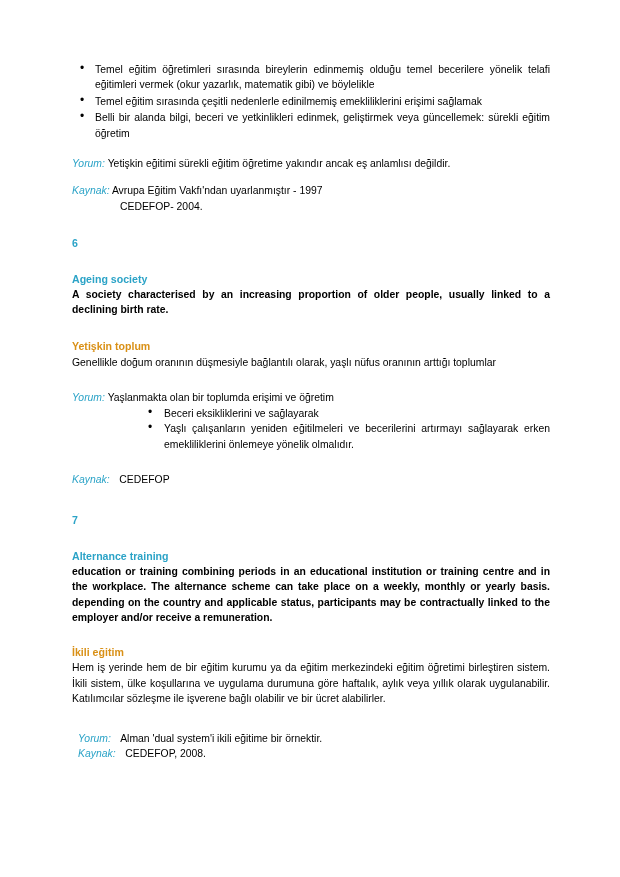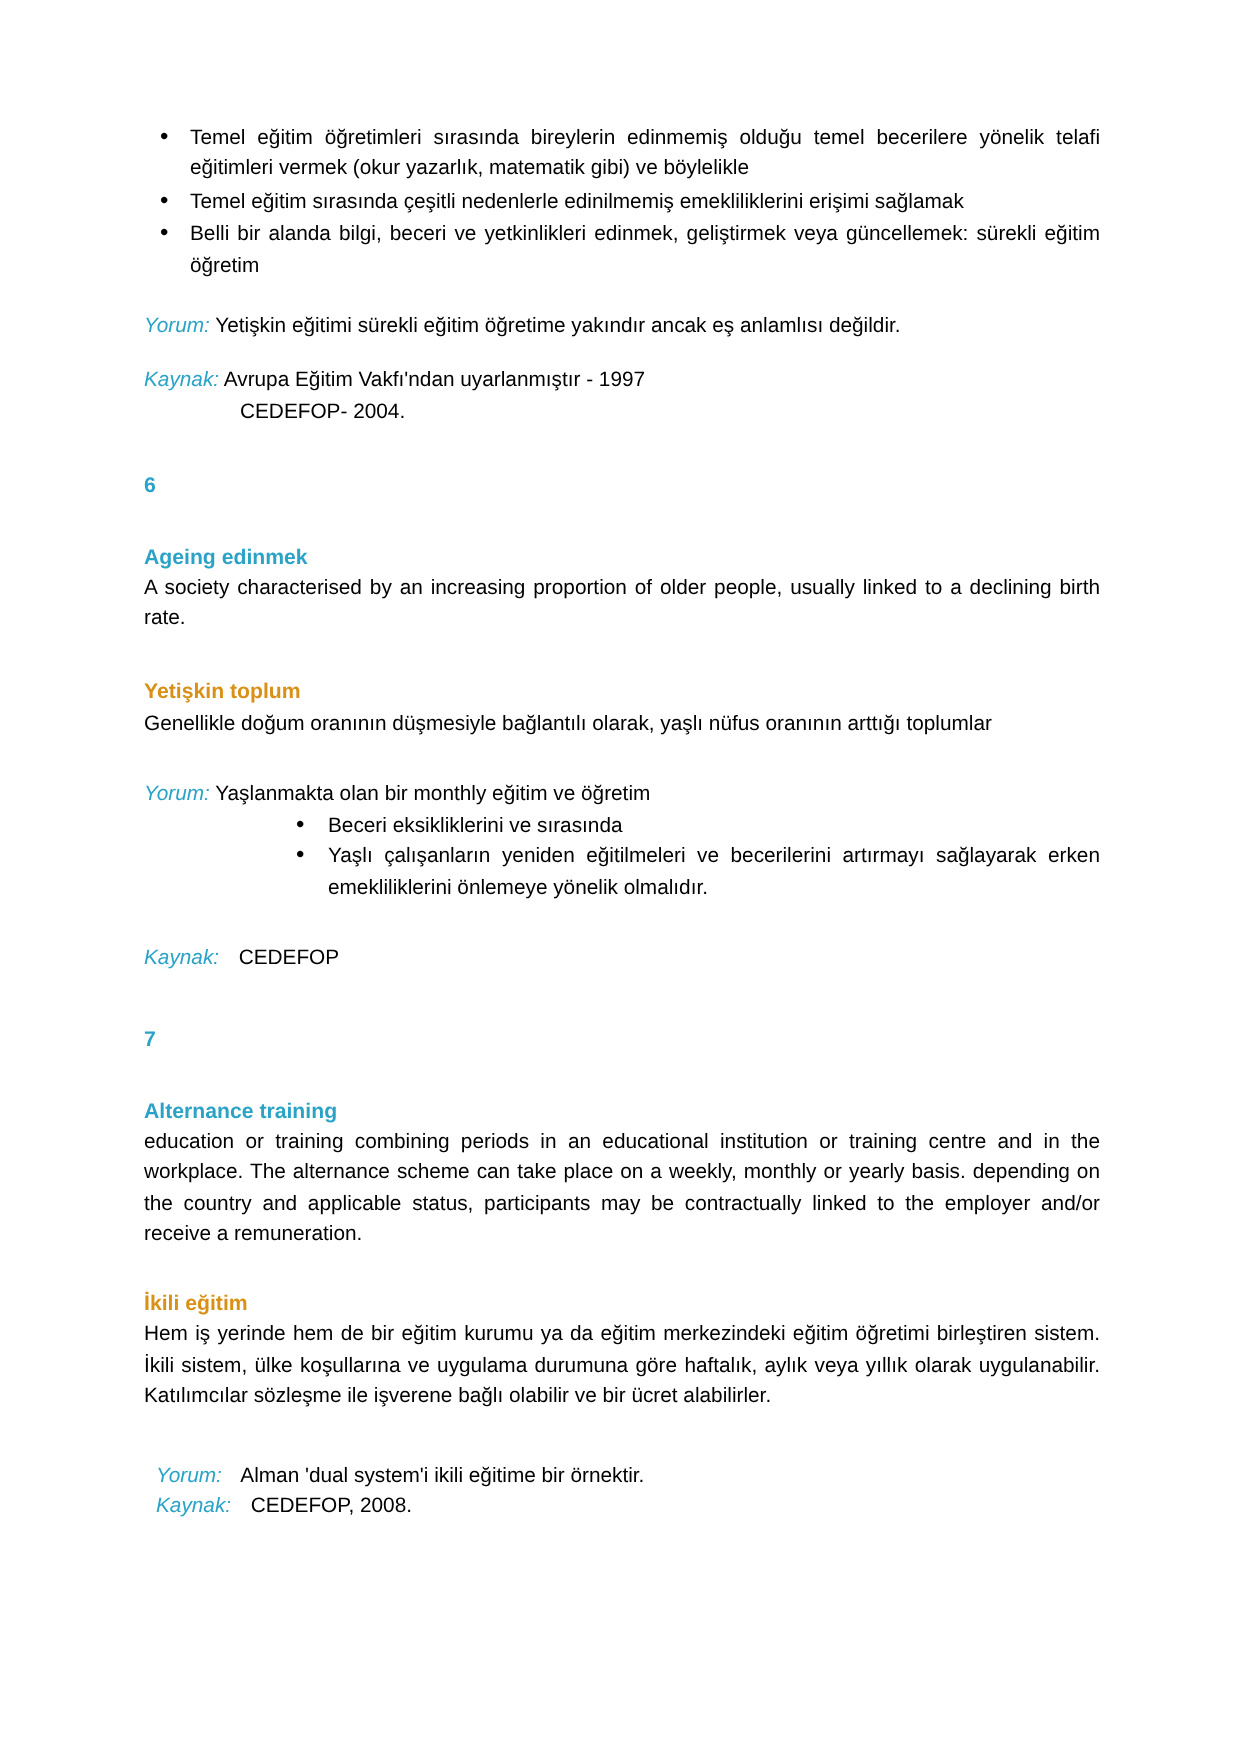--- a/index.html
+++ b/index.html
@@ -30,20 +30,21 @@
     font-size: 10.4px;
     line-height: 15.4px;
     text-align: justify;
     margin: 0;
   }
   .para-en {
     font-size: 10.4px;
     line-height: 15.2px;
     text-align: justify;
     margin: 0;
+    font-weight: bold;
   }
 
   
   ul.bullets {
     list-style: none;
     margin: 0;
     padding: 0;
   }
   ul.bullets li {
     position: relative;
@@ -147,39 +148,39 @@
 
     <div class="sp-22"></div>
 
     <p class="para">
       <span class="num">6</span>
     </p>
 
     <div class="sp-20"></div>
 
     <p class="para">
-      <span class="term-en">Ageing edinmek</span>
+      <span class="term-en">Ageing society</span>
     </p>
     <p class="para-en">A society characterised by an increasing proportion of older people, usually linked to a declining birth rate.</p>
 
     <div class="sp-22"></div>
 
     <p class="para">
       <span class="term-tr">Yetişkin toplum</span>
     </p>
     <p class="para">Genellikle doğum oranının düşmesiyle bağlantılı olarak, yaşlı nüfus oranının arttığı toplumlar</p>
 
     <div class="sp-20"></div>
 
     <p class="para">
       <span class="label-it">Yorum:</span>
-      <span>Yaşlanmakta olan bir monthly eğitim ve öğretim</span>
+      <span>Yaşlanmakta olan bir toplumda erişimi ve öğretim</span>
     </p>
     <ul class="sub-bullets">
-      <li>Beceri eksikliklerini ve sırasında</li>
+      <li>Beceri eksikliklerini ve sağlayarak</li>
       <li>Yaşlı çalışanların yeniden eğitilmeleri ve becerilerini artırmayı sağlayarak erken emekliliklerini önlemeye yönelik olmalıdır.</li>
     </ul>
 
     <div class="sp-20"></div>
 
     <p class="para">
       <span class="label-it">Kaynak:</span>
       <span class="kaynak-gap"></span>
       <span>CEDEFOP</span>
     </p>

